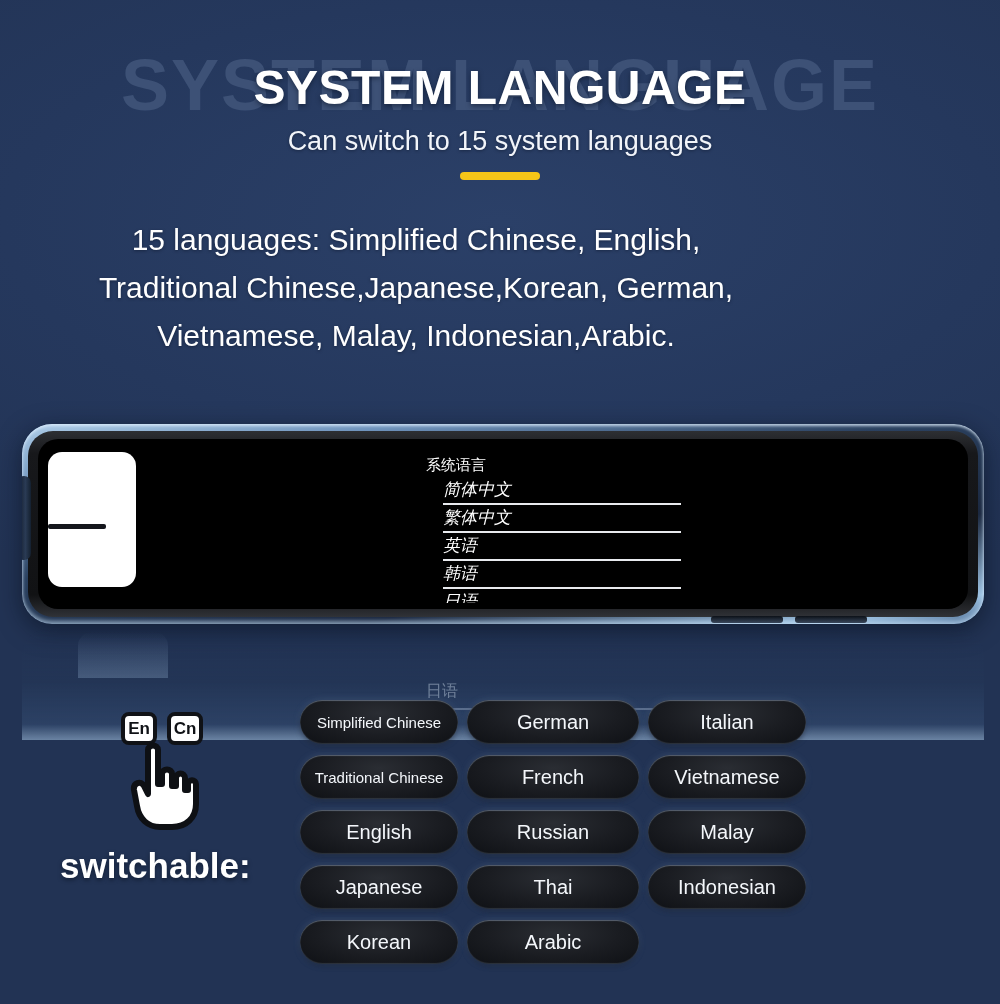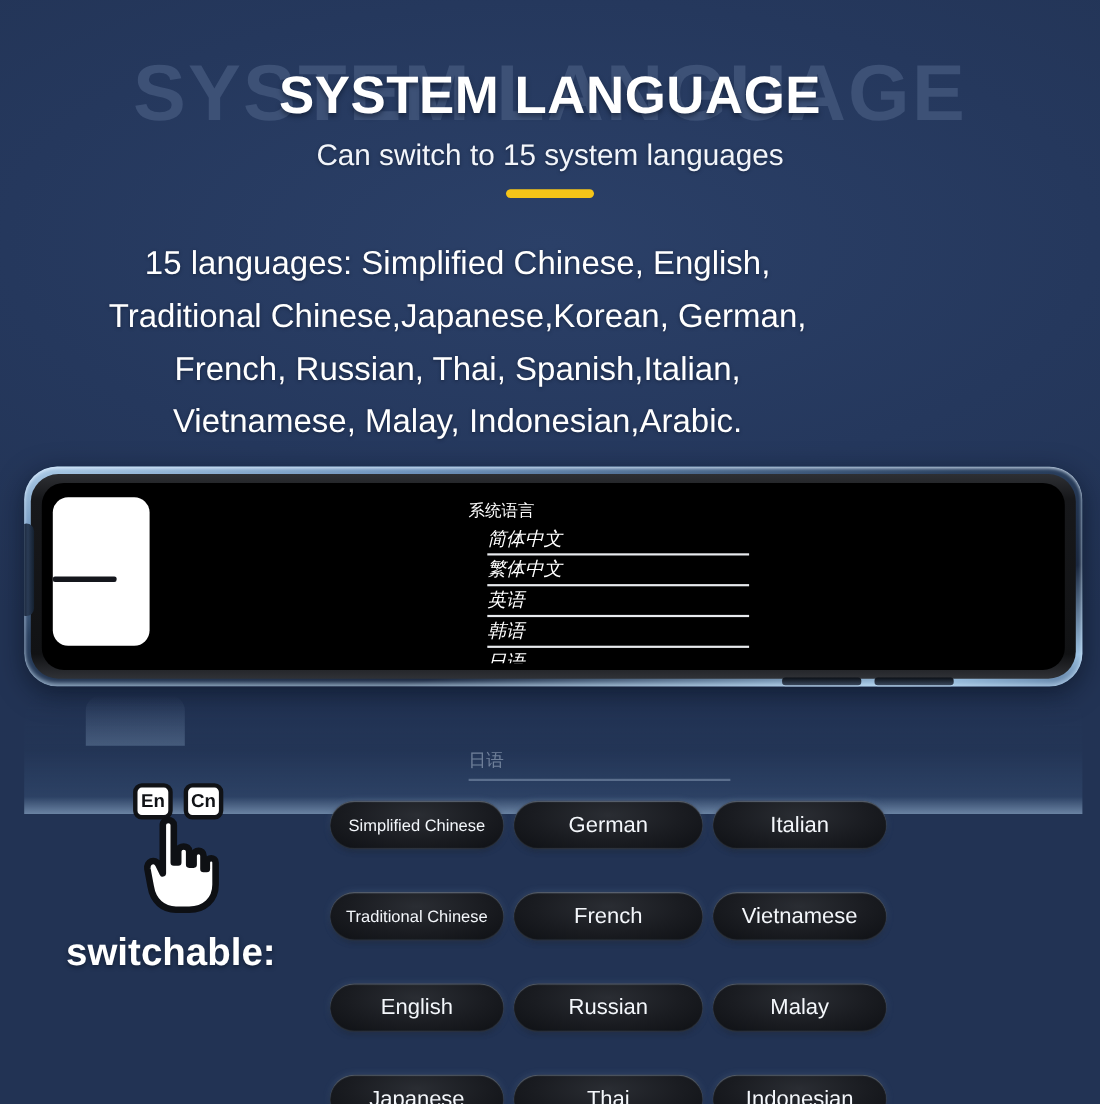--- a/index.html
+++ b/index.html
@@ -203,38 +203,36 @@
     background:radial-gradient(ellipse at 50% 30%, #2a2d33 0%, #1a1c21 55%, #0e1014 100%);
     box-shadow:
       inset 0 1px 1px rgba(176,196,220,.42),
       inset 0 -1px 1px rgba(140,165,195,.22),
       0 0 7px rgba(120,150,190,.30),
       0 2px 5px rgba(5,10,20,.55);
     display:flex; align-items:center; justify-content:center;
     color:#f4f7fb;
     font-size:20px;
     white-space:nowrap;
-    margin-top:28px;
   }
   .pill.small { font-size:15px; }
 </style>
 </head>
 <body>
 
 <div class="header">
   <div class="ghost-title">SYSTEM LANGUAGE</div>
   <div class="main-title">SYSTEM LANGUAGE</div>
   <div class="subtitle">Can switch to 15 system languages</div>
   <div class="divider"></div>
 </div>
 
 <div class="lang-para">
   <span class="pline">15 languages: Simplified Chinese,  English,</span>
   <span class="pline">Traditional Chinese,Japanese,Korean, German,</span>
-  <span class="pline">French, Russian, Thai, Spanish,Italian,</span>
   <span class="pline">Vietnamese, Malay, Indonesian,Arabic.</span>
 </div>
 
 <div class="device-area">
   <div class="device">
     <div class="device-inner">
       <div class="device-screen"></div>
     </div>
     <div class="bezel-hi"></div>
     <div class="side-nub"></div>

